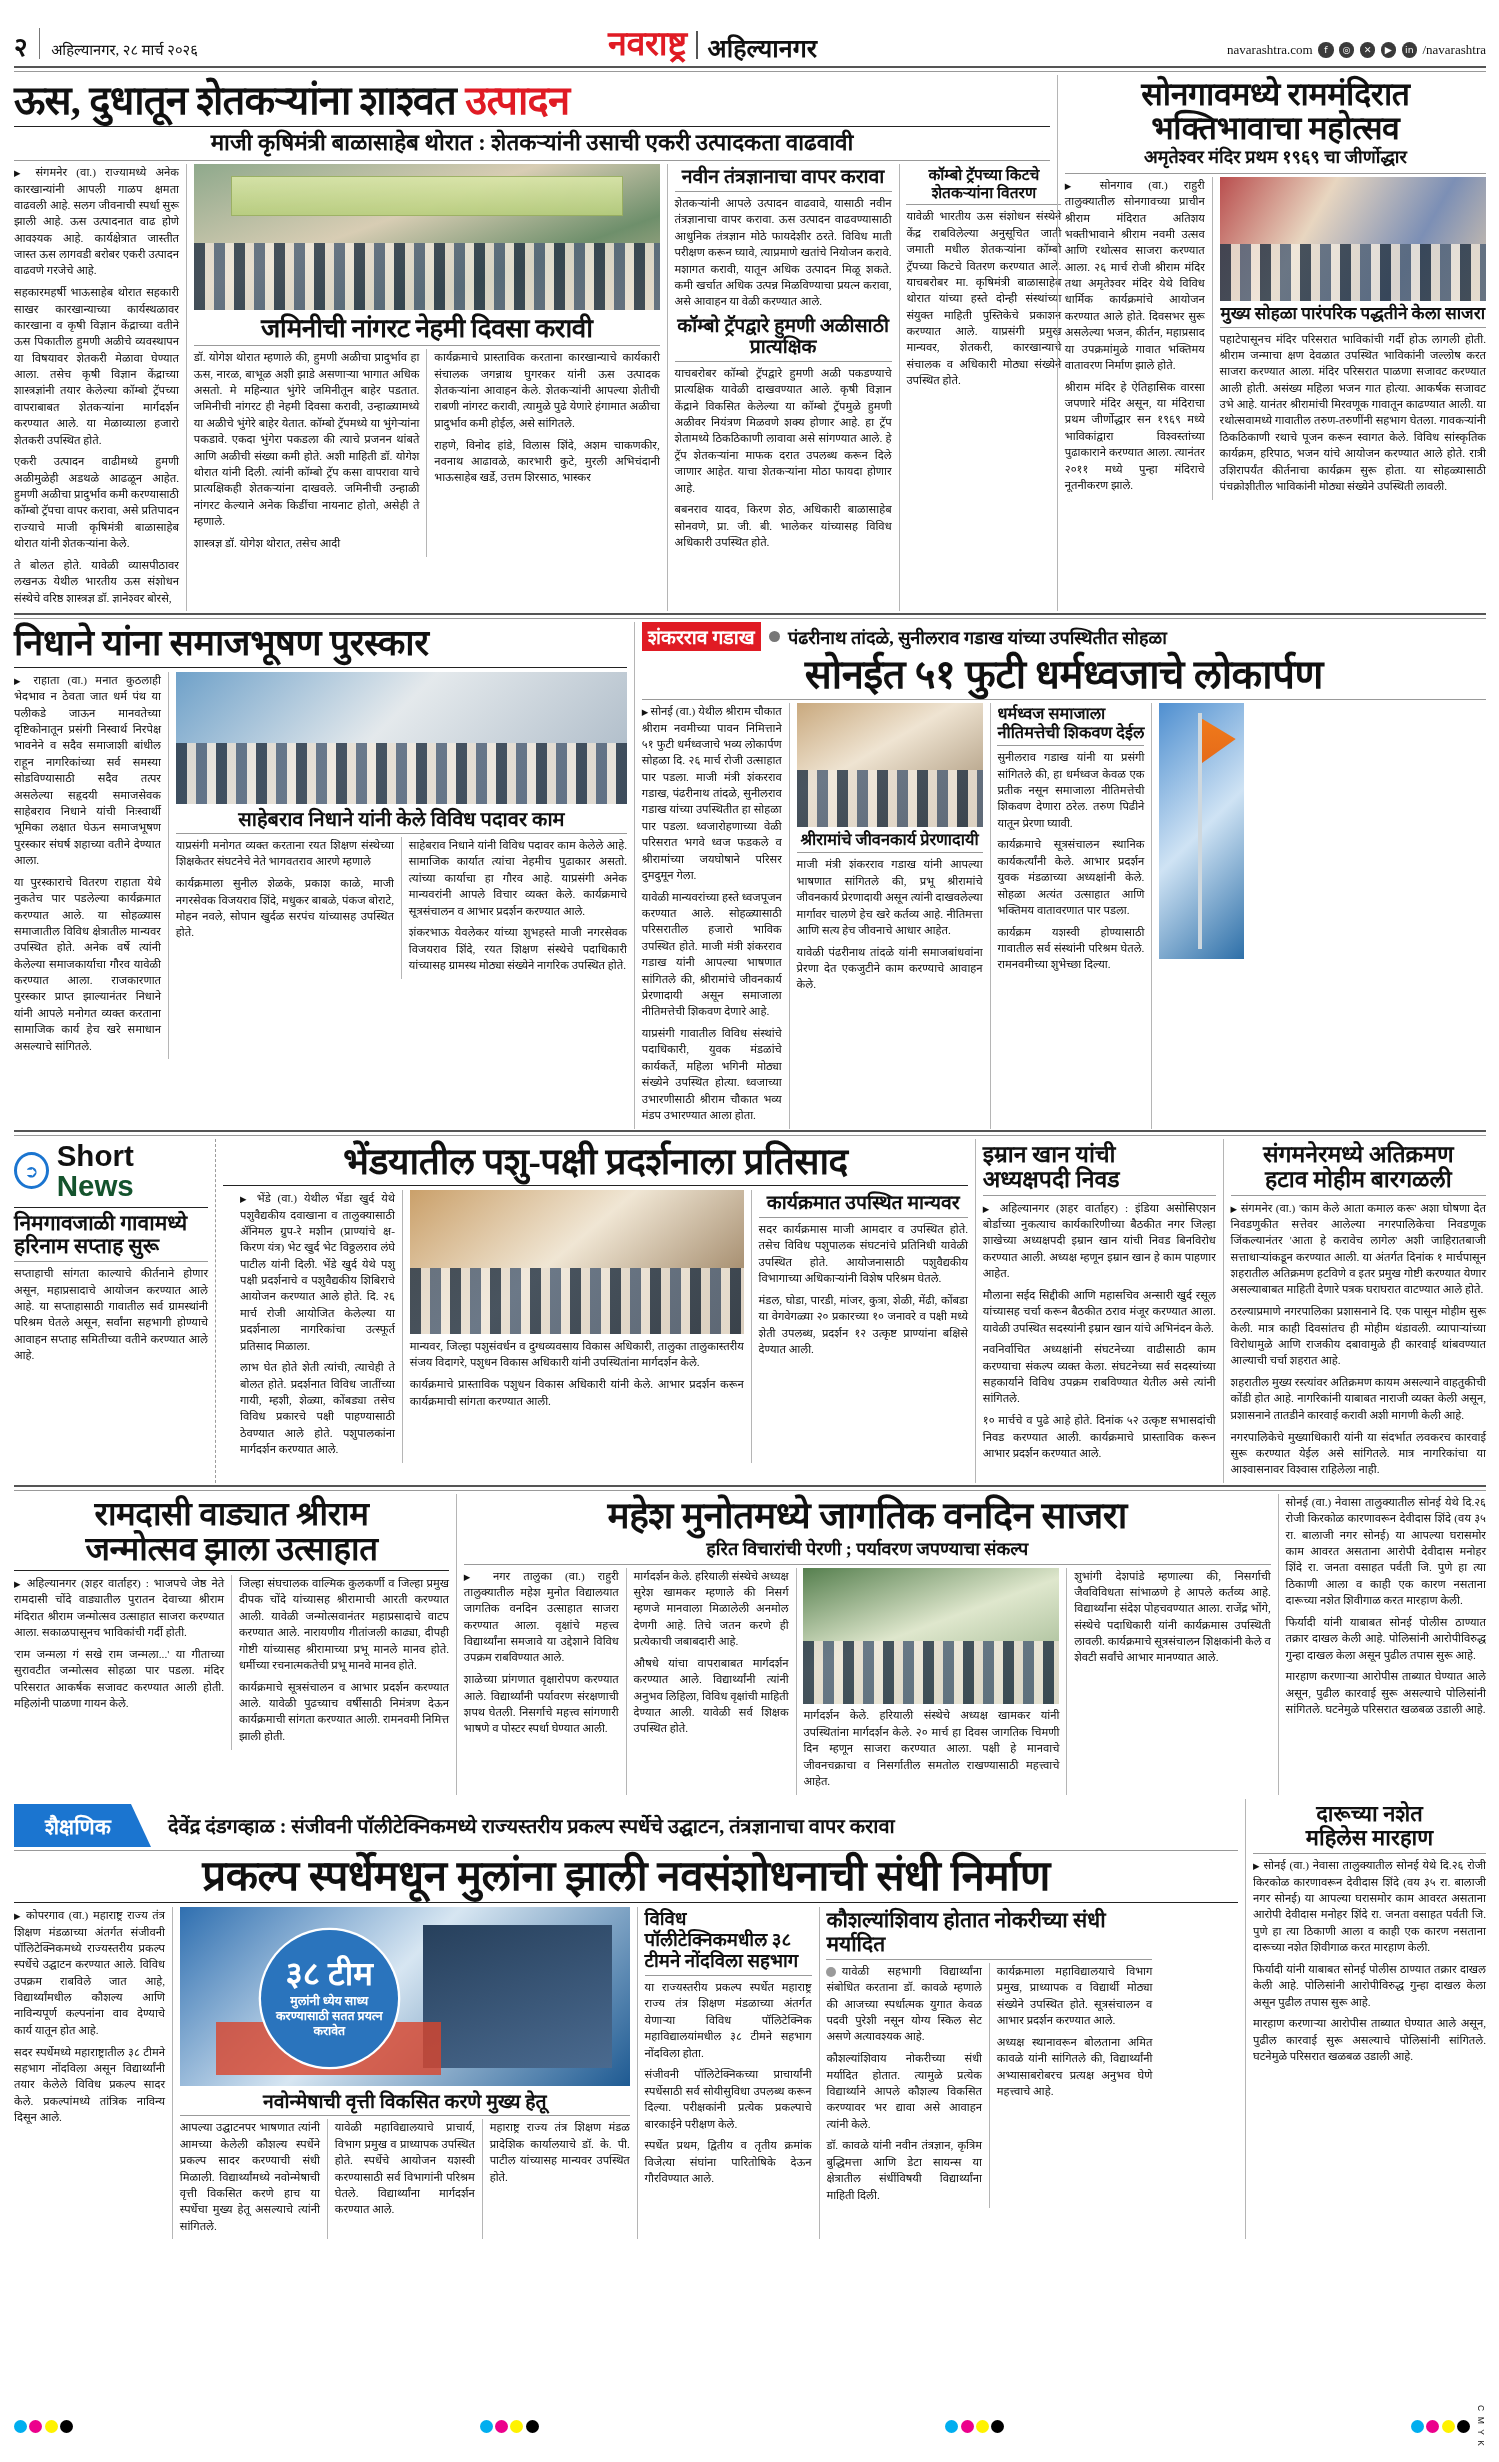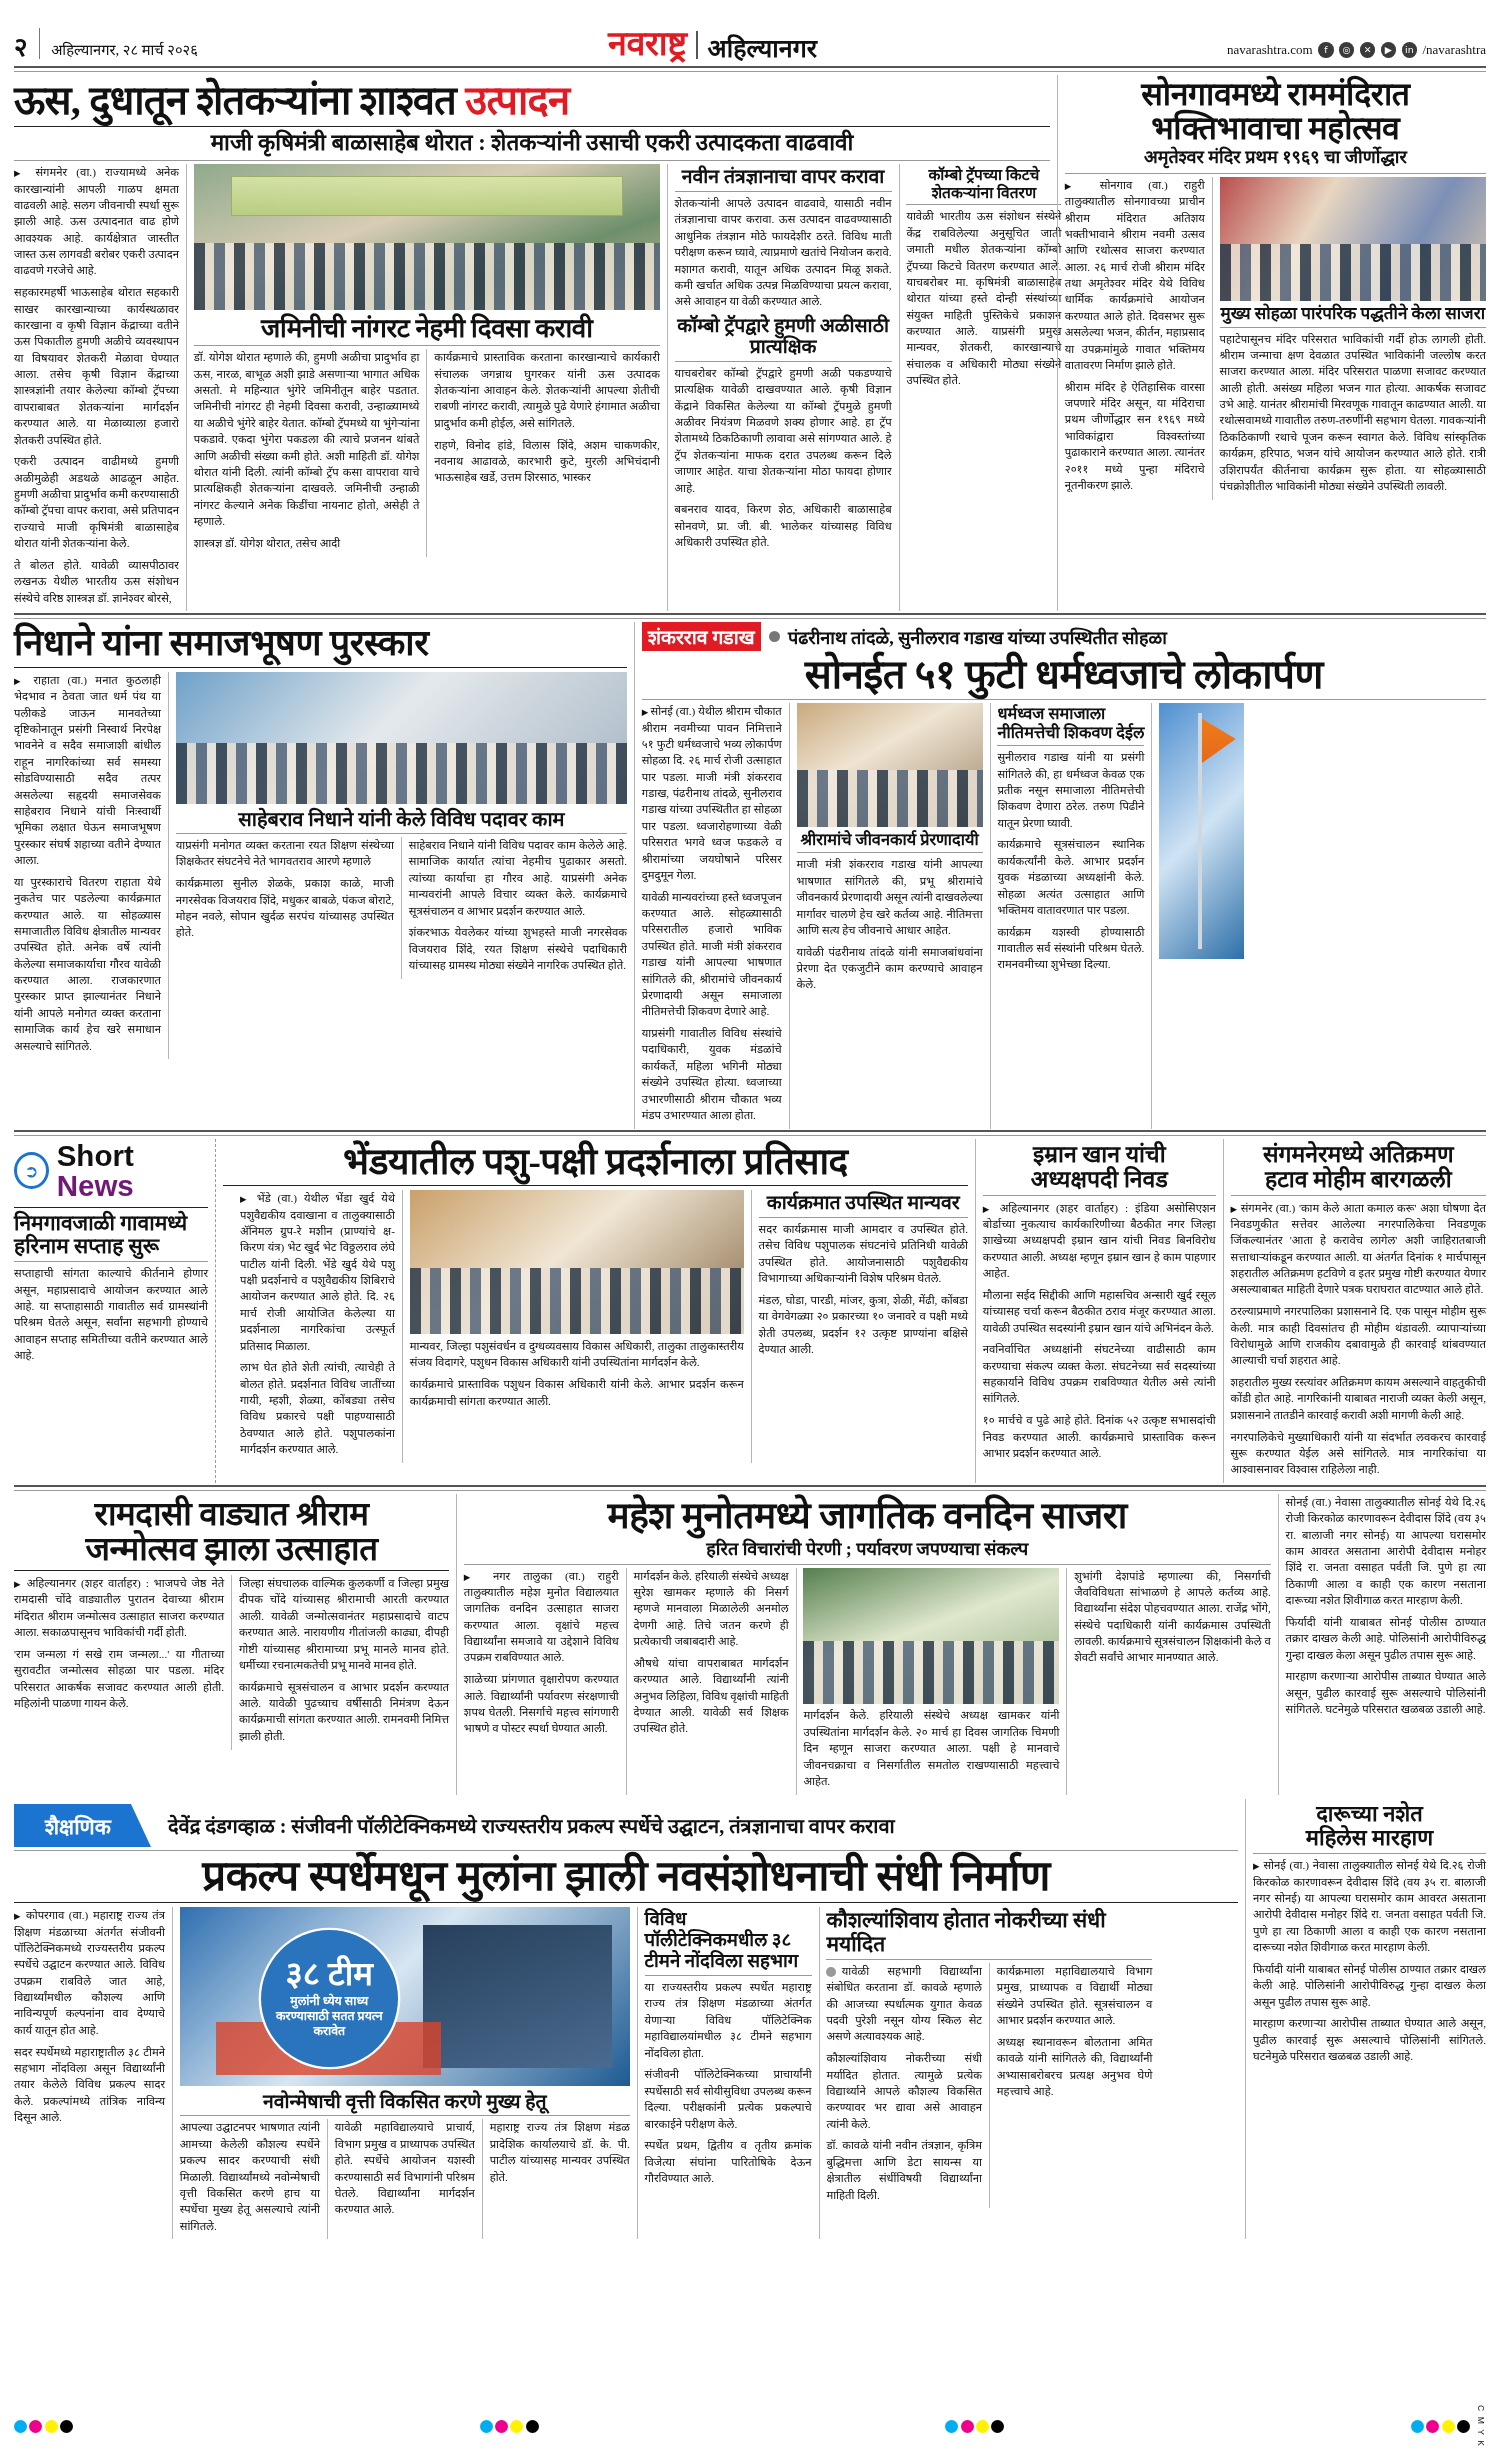--- a/index.html
+++ b/index.html
@@ -62,21 +62,21 @@
     opacity:.85;}
   .banner-strip{position:absolute;left:8%;right:8%;top:8%;height:26%;
     background:linear-gradient(180deg,#d9e6a8,#b9cf7e);border:0.8px solid #9ab05f;opacity:.9;}
 
   
   .shortnews{display:flex;align-items:center;gap:7.8px;padding:1.6px 0 3.1px;}
   .sn-ico{width:31px;height:31px;border-radius:50%;border:3.1px solid #1b75d0;
           display:flex;align-items:center;justify-content:center;color:#1b75d0;font-size:17px;font-weight:bold;
           font-family:"DejaVu Sans",sans-serif;}
   .sn-text{font-size:29.5px;font-weight:bold;line-height:1;font-family:"Liberation Sans",sans-serif;}
-  .sn-text .grey{color:#701a75;}
+  .sn-text .grey{color:#14532d;}
 
   
   .sectag-wrap{display:flex;align-items:stretch;height:43px;margin-top:4.7px;}
   .sectag{background:#1b75d0;color:#fff;font-size:21px;font-weight:bold;
           display:flex;align-items:center;padding:0 20px 0 31px;position:relative;}
   .sectag::after{content:"";position:absolute;right:-20px;top:0;border-left:20px solid #1b75d0;
           border-top:43px solid transparent;}
   .sectag-line{flex:1;display:flex;align-items:center;padding-left:37px;font-size:20px;font-weight:bold;}
 
   
@@ -332,21 +332,21 @@
           <div class="rule-thin"></div>
           <p class="body">सदर कार्यक्रमास माजी आमदार व उपस्थित होते. तसेच विविध पशुपालक संघटनांचे प्रतिनिधी यावेळी उपस्थित होते. आयोजनासाठी पशुवैद्यकीय विभागाच्या अधिकाऱ्यांनी विशेष परिश्रम घेतले.</p>
           <p class="body">मंडल, घोडा, पारडी, मांजर, कुत्रा, शेळी, मेंढी, कोंबडा या वेगवेगळ्या २० प्रकारच्या १० जनावरे व पक्षी मध्ये शेती उपलब्ध, प्रदर्शन १२ उत्कृष्ट प्राण्यांना बक्षिसे देण्यात आली.</p>
         </div>
       </div>
     </div>
 
     <div class="vsep"></div>
 
     <div style="width:233px;">
-      <h3 class="head-sm" style="text-align:center;font-size:23px;">
+      <h3 class="head-sm" style="font-size:23px;">
         <span>इम्रान खान यांची</span><br>
         <span>अध्यक्षपदी निवड</span>
       </h3>
       <div class="rule-thin"></div>
       <p class="body lead">अहिल्यानगर (शहर वार्ताहर) : इंडिया असोसिएशन बोर्डाच्या नुकत्याच कार्यकारिणीच्या बैठकीत नगर जिल्हा शाखेच्या अध्यक्षपदी इम्रान खान यांची निवड बिनविरोध करण्यात आली. अध्यक्ष म्हणून इम्रान खान हे काम पाहणार आहेत.</p>
       <p class="body">मौलाना सईद सिद्दीकी आणि महासचिव अन्सारी खुर्द रसूल यांच्यासह चर्चा करून बैठकीत ठराव मंजूर करण्यात आला. यावेळी उपस्थित सदस्यांनी इम्रान खान यांचे अभिनंदन केले.</p>
       <p class="body">नवनिर्वाचित अध्यक्षांनी संघटनेच्या वाढीसाठी काम करण्याचा संकल्प व्यक्त केला. संघटनेच्या सर्व सदस्यांच्या सहकार्याने विविध उपक्रम राबविण्यात येतील असे त्यांनी सांगितले.</p>
       <p class="body">१० मार्चचे व पुढे आहे होते. दिनांक ५२ उत्कृष्ट सभासदांची निवड करण्यात आली. कार्यक्रमाचे प्रास्ताविक करून आभार प्रदर्शन करण्यात आले.</p>
     </div>
 

